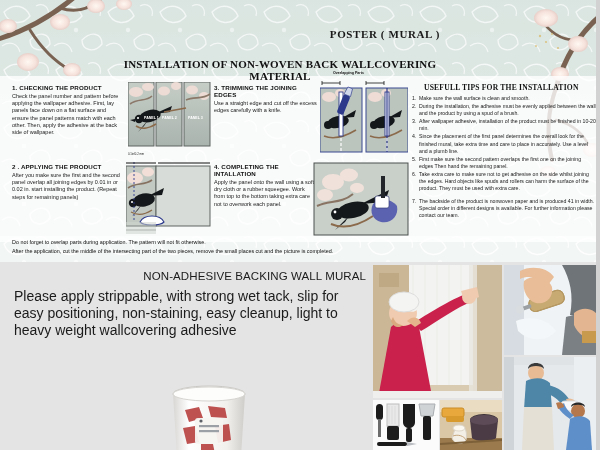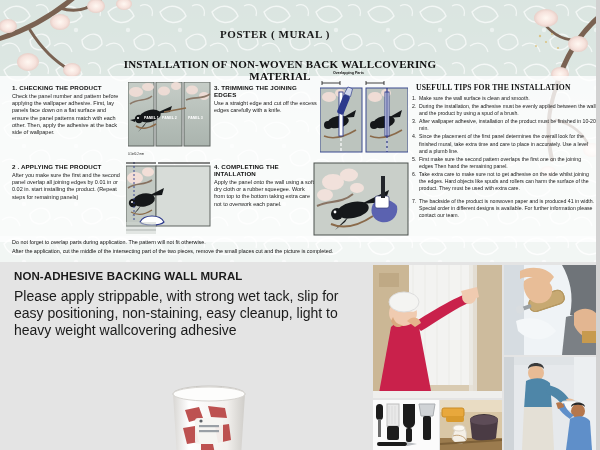--- a/index.html
+++ b/index.html
@@ -20,52 +20,52 @@
   .floral-bg{position:absolute;inset:0;}
   .sheet-white{
     position:absolute;left:0;top:76px;width:600px;height:166px;
     background:rgba(255,255,255,0.80);
   }
   .sheet-white2{
     position:absolute;left:0;top:236px;width:600px;height:26px;
     background:rgba(255,255,255,0.55);
   }
 
-  .title-block{position:absolute;left:110px;top:28px;width:330px;text-align:center;}
+  .title-block{position:absolute;left:110px;top:28px;width:330px;text-align:right;}
   .title1{font-family:"Liberation Serif", serif;font-weight:bold;font-size:11px;letter-spacing:.6px;color:#1a1a1a;line-height:13px;}
   .title2{font-family:"Liberation Serif", serif;font-weight:bold;font-size:11px;letter-spacing:.6px;color:#1a1a1a;line-height:13px;}
   .subtitle{
     position:absolute;left:100px;top:58px;width:360px;text-align:center;
     font-family:"Liberation Serif", serif;font-weight:bold;font-size:11px;letter-spacing:.2px;color:#111;
   }
 
   .step{position:absolute;}
   .step h4{margin:0 0 2px 0;font-size:6.2px;font-weight:bold;color:#111;letter-spacing:.15px;}
   .step p{margin:0;font-size:5.5px;line-height:7.2px;color:#1a1a1a;}
 
   .tips{position:absolute;left:412px;top:83px;width:184px;}
-  .tips h4{margin:0 0 3px 4px;font-family:"Liberation Serif",serif;font-size:7.6px;font-weight:bold;letter-spacing:.2px;color:#111;}
+  .tips h4{margin:0 0 3px 12px;font-family:"Liberation Serif",serif;font-size:7.6px;font-weight:bold;letter-spacing:.2px;color:#111;}
   .tips ol{margin:0;padding:0;list-style:none;}
   .tips li{font-size:5.2px;line-height:7.1px;color:#1a1a1a;margin-bottom:1px;display:flex;}
   .tips li .num{width:7px;flex:none;}
   .tips li .txt{flex:1;}
   .tips .gap{height:4px;}
 
   .footnotes{position:absolute;left:12px;top:238px;width:560px;}
   .footnotes div{font-size:5.4px;line-height:9px;color:#111;}
 
   
   .dia{position:absolute;overflow:hidden;}
   .measure-lbl{position:absolute;font-size:2.8px;color:#222;white-space:nowrap;}
   .ov-lbl{position:absolute;font-size:3.6px;color:#111;font-weight:bold;white-space:nowrap;}
 
   
   .bottom{position:absolute;left:0;top:262px;width:600px;height:188px;background:#e4e4e4;}
   .promo{position:absolute;left:14px;top:8px;width:352px;}
-  .promo h3{margin:0;text-align:left;font-size:11.5px;font-weight:bold;color:#1b1b1b;letter-spacing:.1px;}
+  .promo h3{margin:0;text-align:right;font-size:11.5px;font-weight:normal;color:#1b1b1b;letter-spacing:.1px;}
   .promo p{margin:6px 0 0 0;font-size:14px;line-height:17px;color:#1b1b1b;}
 
   .bucket{position:absolute;left:163px;top:120px;width:92px;height:82px;}
 
   .photo{position:absolute;overflow:hidden;border:0;}
 
   .scroll-tab{position:absolute;right:0;top:0;width:4px;height:450px;background:#d2d2d2;}
 </style>
 </head>
 <body>

